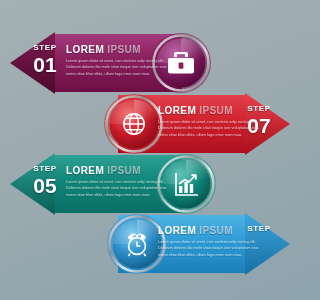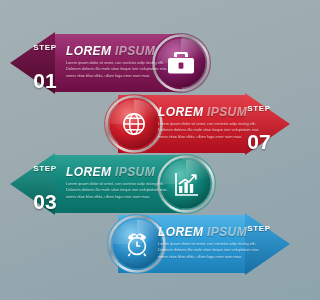--- a/index.html
+++ b/index.html
@@ -25,30 +25,30 @@
   
   .step{
     position:absolute;top:12px;width:46px;text-align:center;
     color:#fff;line-height:1;pointer-events:none;
   }
   .step .s-word{
     font-size:8px;font-weight:bold;letter-spacing:.6px;
     text-shadow:0 1px 1px rgba(0,0,0,.35);
   }
   .step .s-num{
-    font-size:21px;font-weight:bold;letter-spacing:0px;margin-top:18px;
+    font-size:21px;font-weight:bold;letter-spacing:0px;margin-top:2px;
     text-shadow:0 1px 2px rgba(0,0,0,.4);
   }
   .step-left{left:22px;}
   .step-right{right:18px;}
 
   
   .txt{position:absolute;top:13px;width:104px;}
-  .txt .head{font-size:12px;font-weight:bold;letter-spacing:.4px;line-height:1;
-    text-shadow:0 1px 1px rgba(0,0,0,.3);font-style:italic;}
+  .txt .head{font-size:10px;font-weight:bold;letter-spacing:.4px;line-height:1;
+    text-shadow:0 1px 1px rgba(0,0,0,.3);}
   .txt .head .a{color:#ffffff;}
   .txt .head .b{color:rgba(255,255,255,.55);}
   .txt .body{
     margin-top:3px;font-size:3.9px;line-height:1.62;
     color:rgba(255,255,255,.72);
     text-shadow:0 .5px .5px rgba(0,0,0,.18);
   }
   .txt-l{left:66px;}
   .txt-r{left:158px;}
 
@@ -238,21 +238,21 @@
           <rect x="24" y="33" width="3.4" height="7" fill="#ffffff"></rect>
           <rect x="29.4" y="29" width="3.4" height="11" fill="#ffffff"></rect>
           <rect x="34.8" y="31" width="3.4" height="9" fill="#ffffff"></rect>
           <path d="M24 31 L30 26.5 L34 29 L40 22.5" fill="none" stroke="#ffffff" stroke-width="1.7" stroke-linejoin="round"></path>
           <path d="M36.4 22.2 h4.4 v4.4" fill="none" stroke="#ffffff" stroke-width="1.7" stroke-linejoin="round"></path>
         </g>
       </svg>
     </div>
     <div class="step step-left">
       <div class="s-word">STEP</div>
-      <div class="s-num">03</div>
+      <div class="s-num">05</div>
     </div>
     <div class="txt txt-l">
       <div class="head">
         <span class="a">LOREM</span>
         <span class="b">IPSUM</span>
       </div>
       <div class="body">Lorem ipsum dolor sit amet, con sectetur adip isicing elit. Dolorum dolores illo mole stiae itaque iure voluptatum eius nemo vitae blan ditiis, ullam fuga error nam mao.</div>
     </div>
   </div>
 

